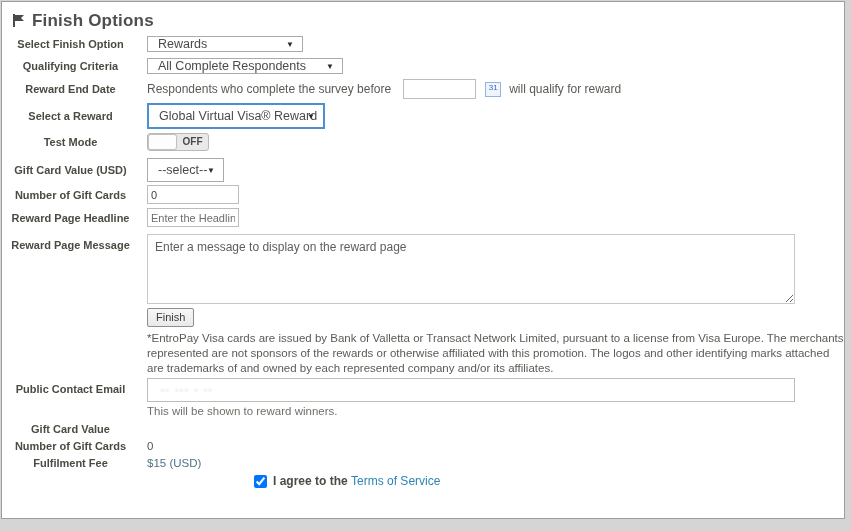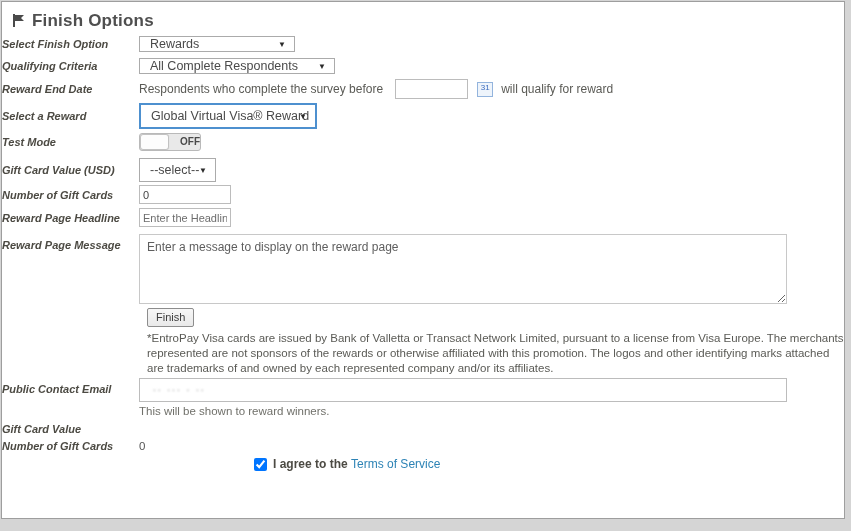--- a/index.html
+++ b/index.html
@@ -32,26 +32,26 @@
     letter-spacing: .2px;
   }
   .form { padding-top: 4px; }
   .row {
     display: flex;
     align-items: center;
   }
   .row .label {
     width: 137px;
     min-width: 137px;
-    text-align: left;
+    text-align: center;
+    margin-right: 8px;
     font-size: 11px;
     font-weight: bold;
     color: #4c4a43;
     line-height: 12px;
-    font-style: italic;
   }
   .row .label-top { align-self: flex-start; margin-top: 5px; }
   
   .select {
     position: relative;
     height: 16px;
     border: 1px solid #ababab;
     background: #fff;
     display: flex;
     align-items: center;
@@ -95,21 +95,21 @@
   }
   .toggle .knob {
     width: 29px; height: 16px;
     background: #fdfdfd;
     border: 1px solid #c2c2c2;
     border-radius: 3px;
     box-shadow: 0 0 1px rgba(0,0,0,.15);
   }
   .toggle .state {
     flex: 1;
-    text-align: right;
+    text-align: center;
     font-size: 10px;
     font-weight: bold;
     color: #4a4a4a;
     line-height: 16px;
   }
   textarea.msg {
     width: 648px; height: 70px;
     border: 1px solid #c8c8c8;
     resize: both;
     font-family: "Liberation Sans", sans-serif;
@@ -307,20 +307,24 @@
     <div class="row mb-sum">
       <span class="label">Gift Card Value</span>
       <span class="sum-val"></span>
     </div>
 
     <div class="row mb-sum">
       <span class="label">Number of Gift Cards</span>
       <span class="sum-val">0</span>
     </div>
 
+    <div class="row mb-sum">
+      <span class="label">Fulfilment Fee</span>
+      <span class="fee-val">$15 (USD)</span>
+    </div>
 
 
     <div class="agree-row">
       <input type="checkbox" checked="checked" style="">
       <span class="agree-text">
         <span>I agree to the</span>
         <a class="link">Terms of Service</a>
       </span>
     </div>
 

